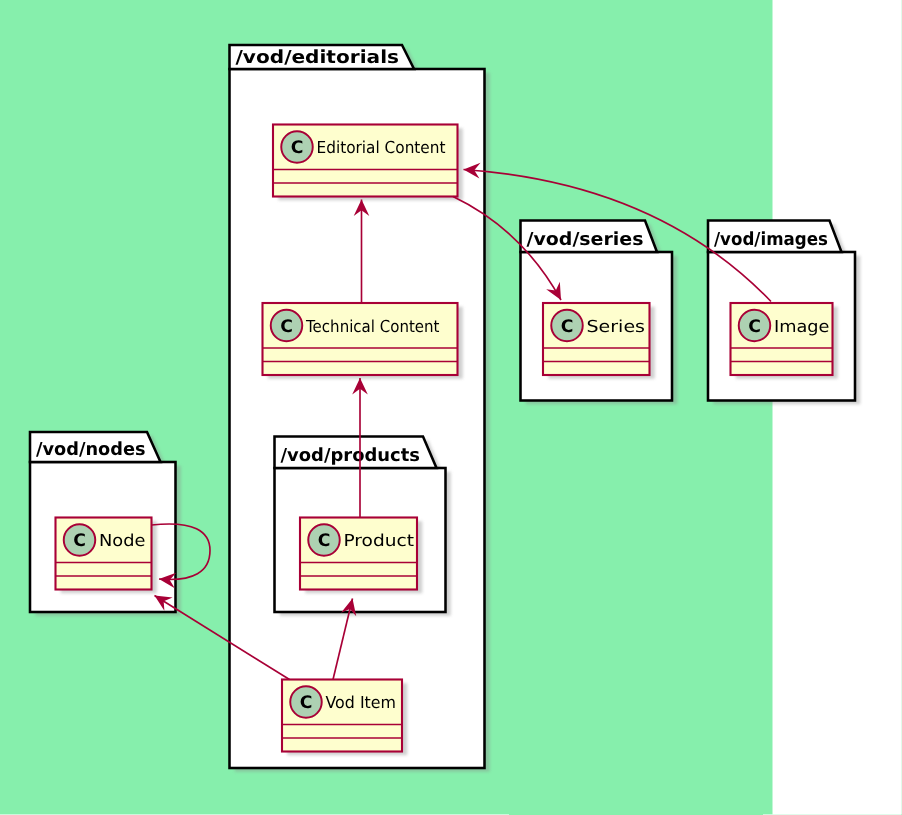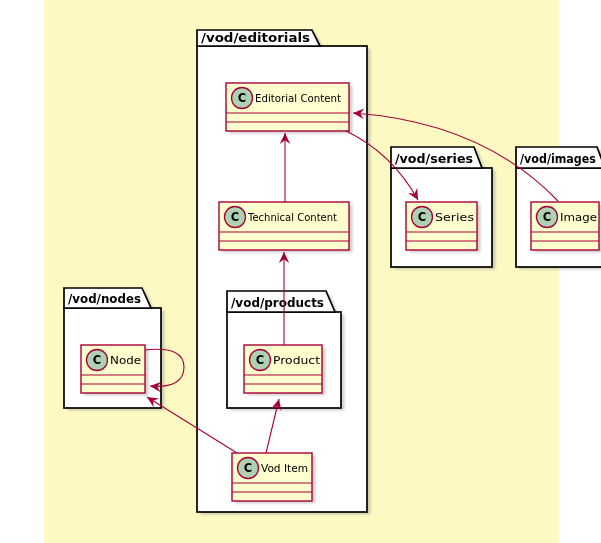--- a/index.html
+++ b/index.html
@@ -1,16 +1,16 @@
 <!DOCTYPE html>
 <html style="--class_bg: #FEFECE; --class_border: #A80036; --arrow: #A80036; --circle_bg: #ADD1B2; --package_border: #000000; --package_bg: #FFFFFF; --text: #000000;"><head>
 <meta charset="utf-8">
 <style>
   html,body{margin:0;padding:0;background:#ffffff;}
-  .stage{width:515px;height:543px;background:#fef9c3;position:relative;font-family:"DejaVu Sans",sans-serif;margin-left:44px;}
+  .stage{width:515px;height:543px;background:#86efac;position:relative;font-family:"DejaVu Sans",sans-serif;}
   svg text{font-family:"DejaVu Sans",sans-serif;fill:#000;}
   .pkgbody{fill:#ffffff;stroke:var(--package_border);stroke-width:1.7;}
   .pkgtab{fill:#ffffff;stroke:var(--package_border);stroke-width:1.7;}
   .pkglabel{font-weight:bold;font-size:12px;}
   .clsrect{fill:var(--class_bg);stroke:var(--class_border);stroke-width:1.4;}
   .clsline{stroke:var(--class_border);stroke-width:1.1;}
   .clscircle{fill:var(--circle_bg);stroke:var(--class_border);stroke-width:1.3;}
   .clsletter{font-weight:bold;font-size:11.5px;text-anchor:middle;}
   .clsname{font-size:11px;}
   .rel{fill:none;stroke:var(--arrow);stroke-width:1.1;marker-end:url(#arrowhead);}

